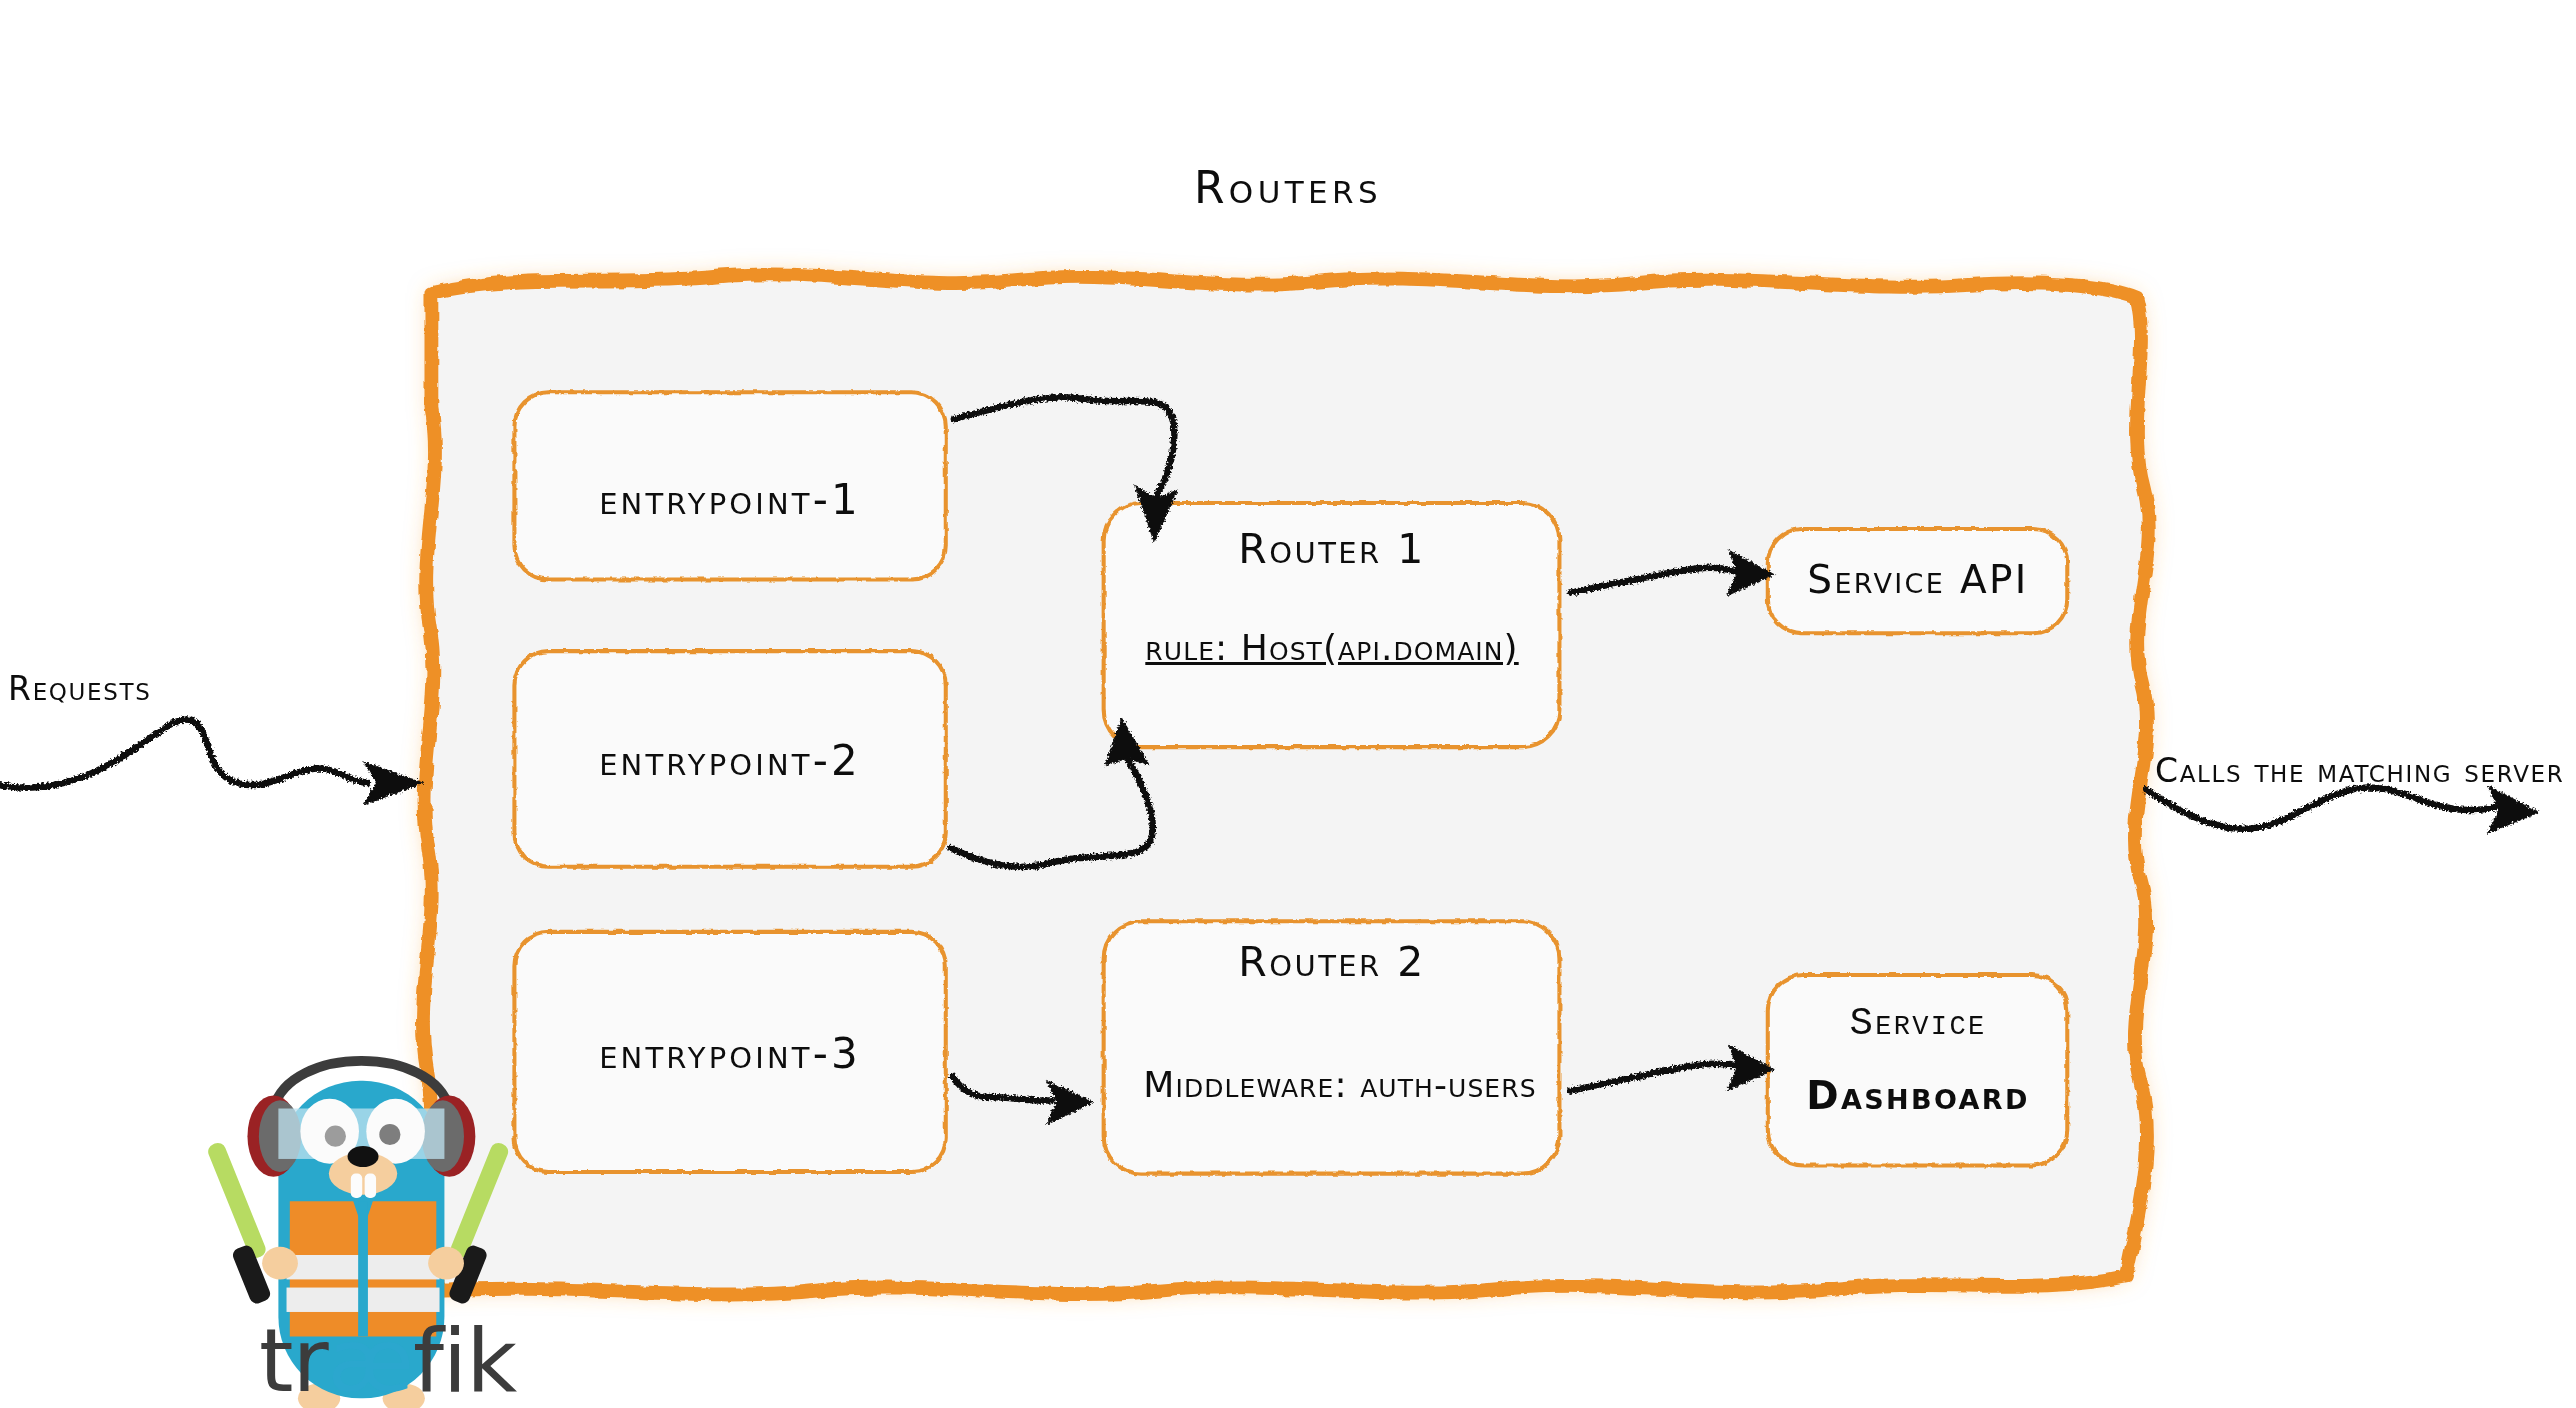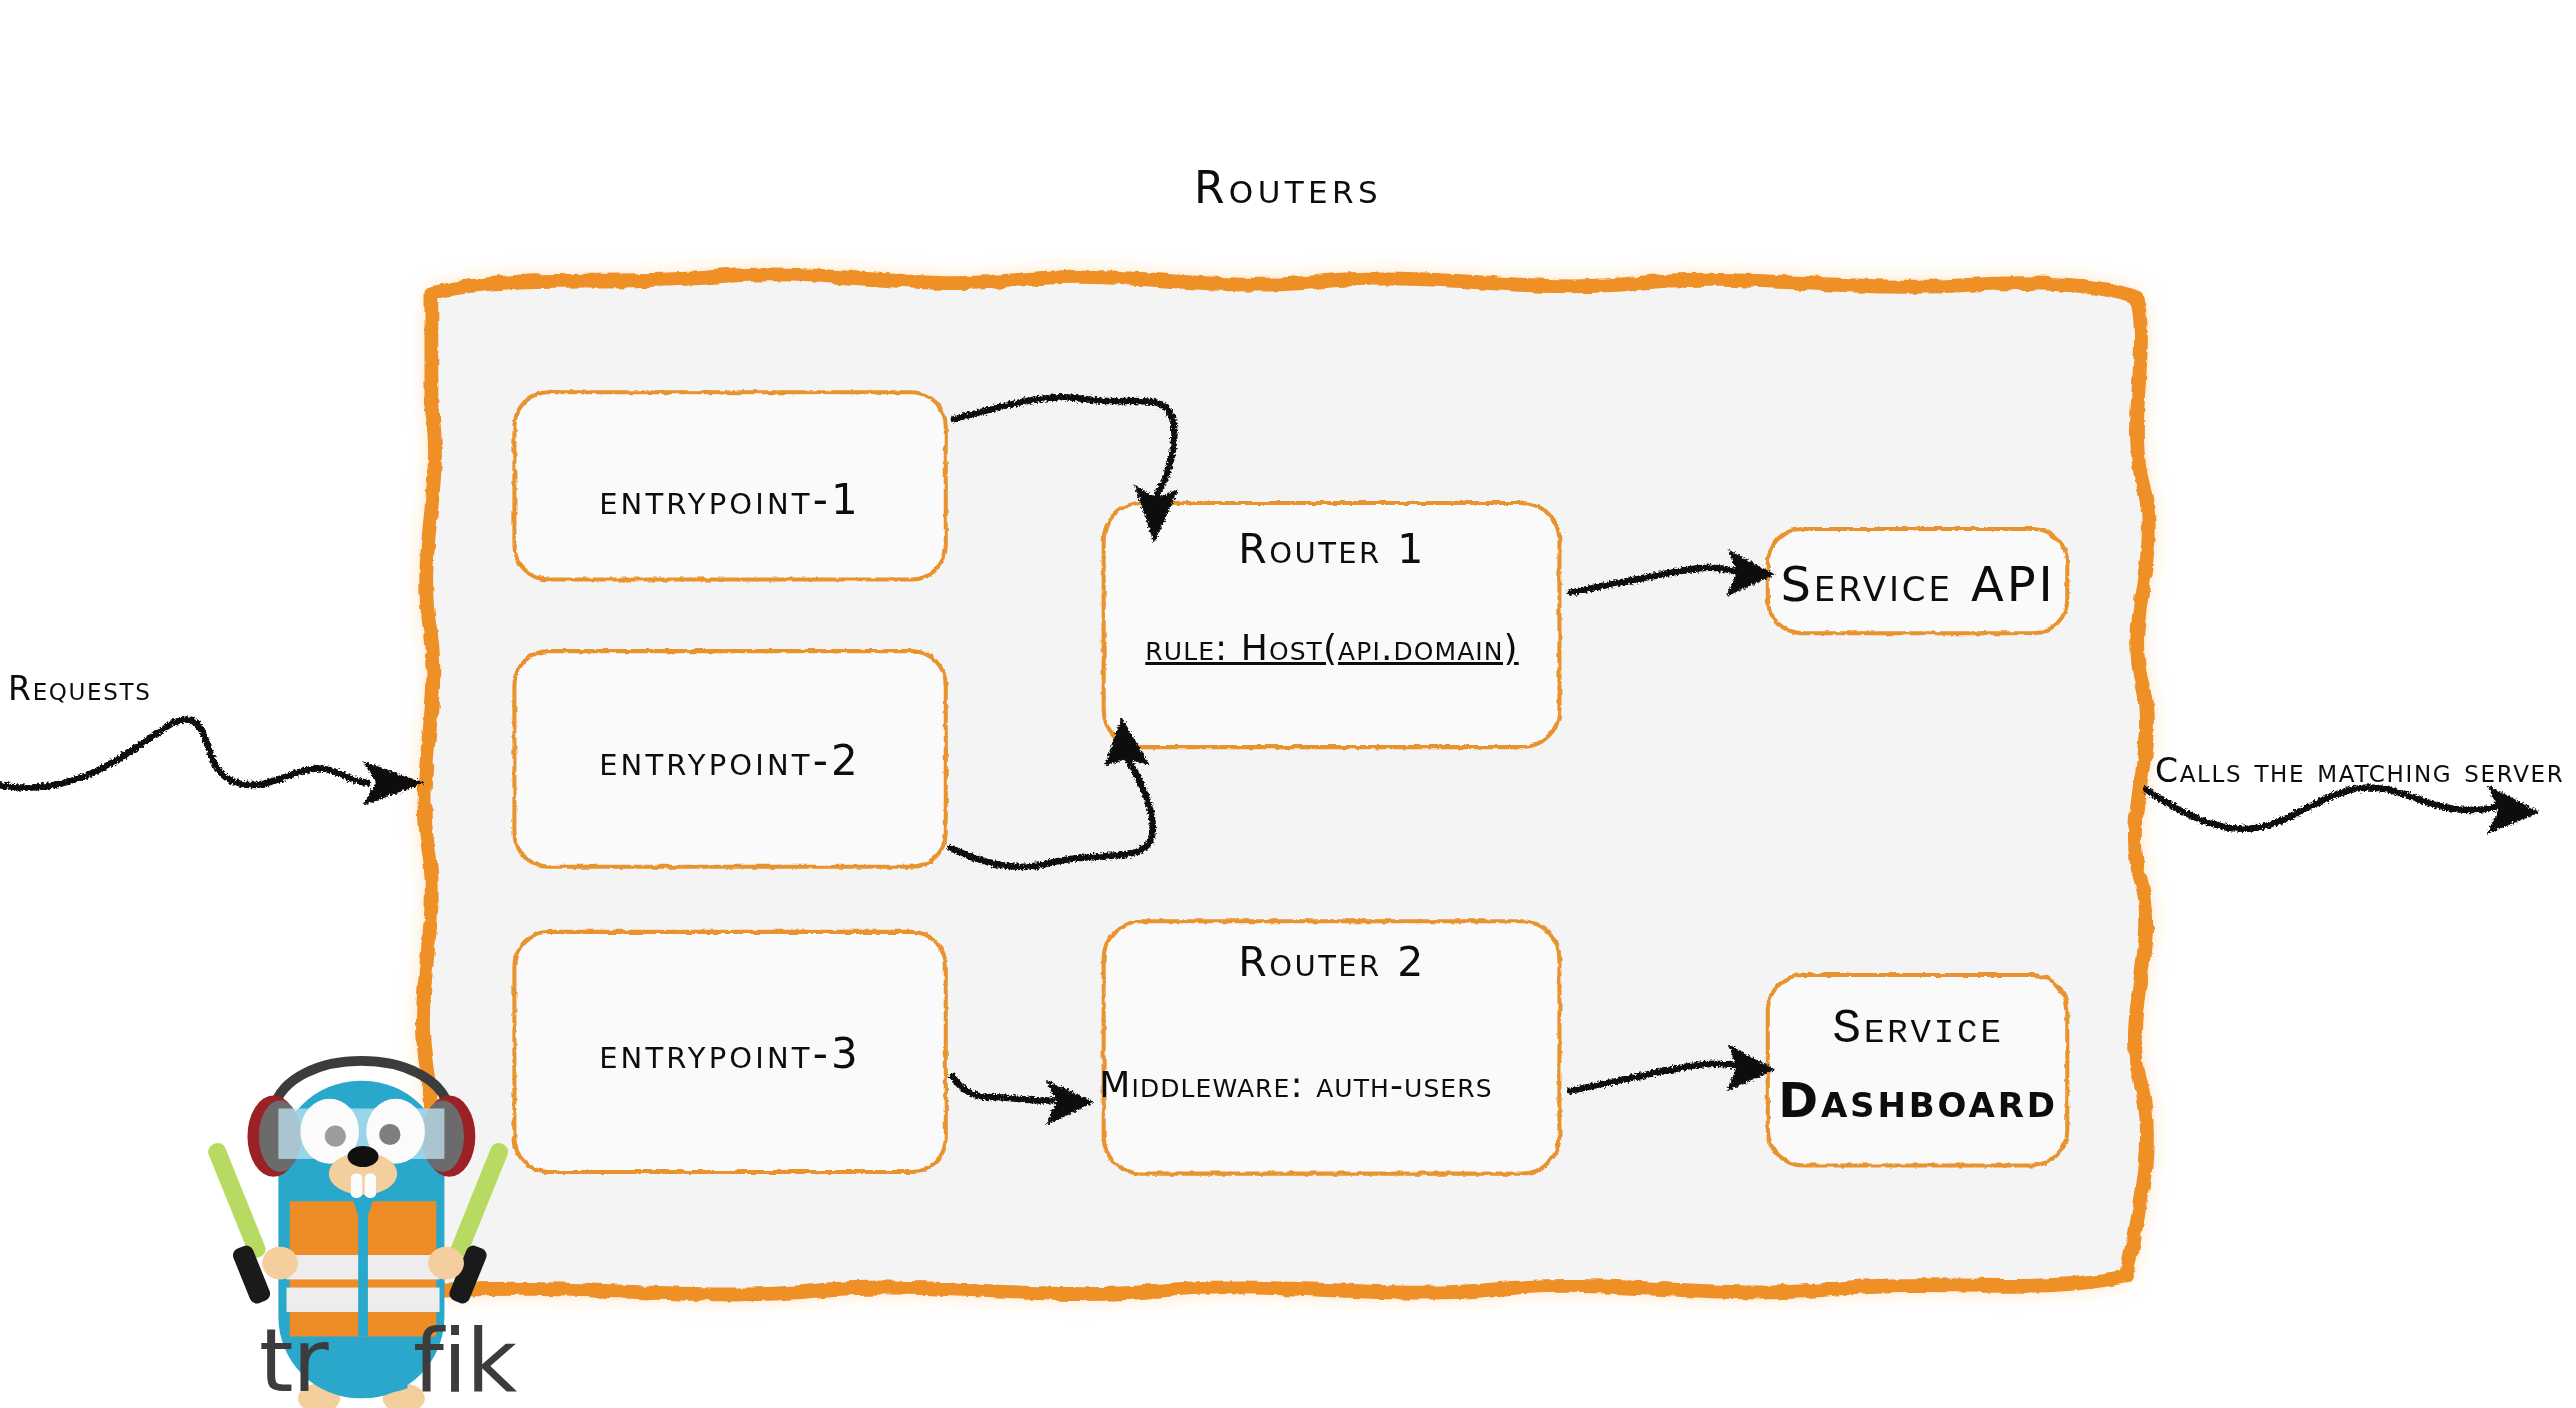--- a/index.html
+++ b/index.html
@@ -21,21 +21,21 @@
     line-height:1.12;
   }
   .txt{position:absolute;}
 
   #title{left:0;right:0;top:163px;text-align:center;font-size:44px;letter-spacing:.10em;}
   #title span{display:inline-block;}
 
   .ep-label{font-size:42px;letter-spacing:.075em;}
   .box-title{font-size:41px;letter-spacing:.06em;}
   .box-sub{font-size:36px;letter-spacing:.03em;}
-  .svc-label{font-size:48px;letter-spacing:.06em;}
+  .svc-label{font-size:39px;letter-spacing:.06em;}
   .side-label{font-size:33px;letter-spacing:.05em;}
 
   .center-col{position:absolute;text-align:center;transform:translateX(-50%);}
 
   
   #wordmark{
     position:absolute;left:259px;top:1309px;
     font-family:"DejaVu Sans","Liberation Sans",sans-serif;
     font-size:88px;font-weight:400;color:#3c3c3c;letter-spacing:-.012em;
   }
@@ -258,21 +258,21 @@
   </div>
 
   <div class="txt hand ep-label center-col" style="left:730px;top:476px;">entrypoint-1</div>
   <div class="txt hand ep-label center-col" style="left:730px;top:737px;">entrypoint-2</div>
   <div class="txt hand ep-label center-col" style="left:730px;top:1030px;">entrypoint-3</div>
 
   <div class="txt hand box-title center-col" style="left:1332px;top:527px;">Router 1</div>
   <div class="txt hand box-sub center-col" style="left:1332px;top:628px;text-decoration:underline;">rule: Host(api.domain)</div>
 
   <div class="txt hand box-title center-col" style="left:1332px;top:940px;">Router 2</div>
-  <div class="txt hand box-sub center-col" style="left:1296px;top:1065px;">Middleware: auth-users</div>
+  <div class="txt hand box-sub center-col" style="left:1340px;top:1065px;">Middleware: auth-users</div>
 
   <div class="txt hand svc-label center-col" style="left:1918px;top:558px;">Service API</div>
   <div class="txt hand svc-label center-col" style="left:1918px;top:1003px;font-family:Liberation Mono, monospace;">Service</div>
   <div class="txt hand svc-label center-col" style="left:1918px;top:1074px;font-weight:bold;">Dashboard</div>
 
   <div class="txt hand side-label" style="left:8.1px;top:671px;">Requests</div>
   <div class="txt hand side-label" style="left:2155px;top:753px;">Calls the matching server</div>
 
   <div id="wordmark"><span>tr</span><span class="ae">æ</span><span>fik</span></div>
 

